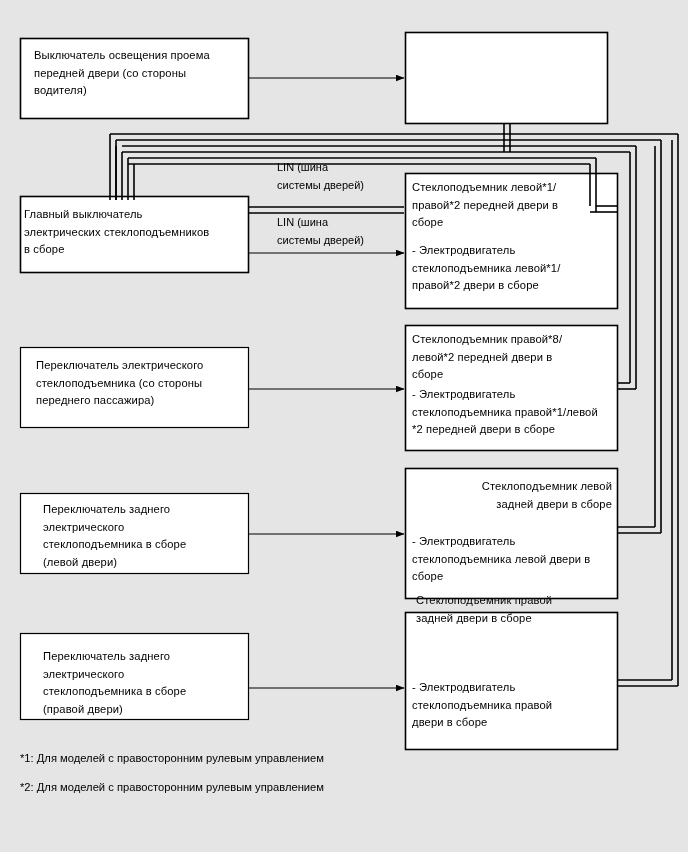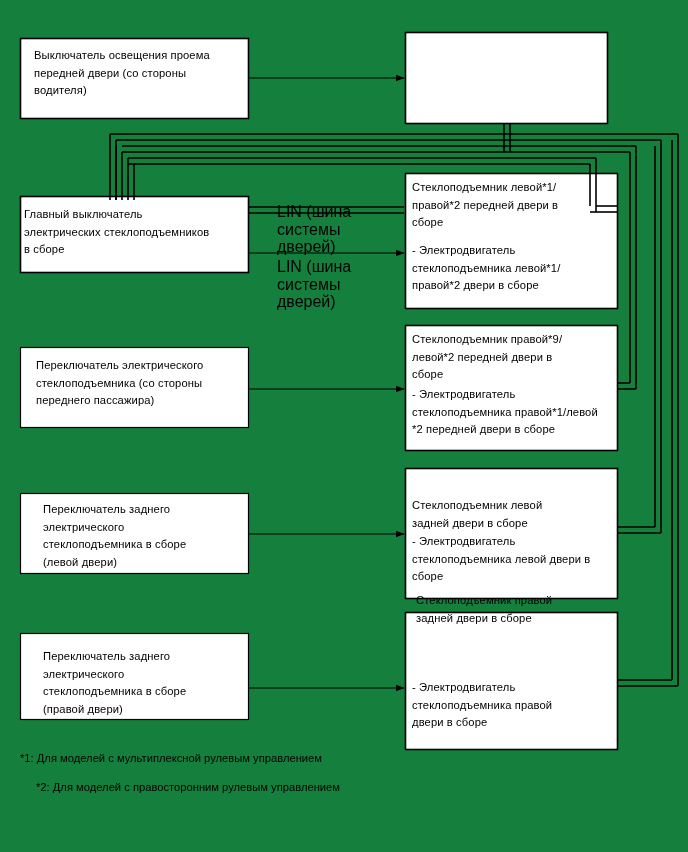--- a/index.html
+++ b/index.html
@@ -8,45 +8,44 @@
     background: #ffffff;
   }
   body {
     font-family: "Liberation Sans", sans-serif;
     color: #000000;
   }
   #diagram-root {
     position: relative;
     width: 688px;
     height: 852px;
-    background: #15803d;
+    background: #e5e5e5;
     overflow: hidden;
   }
   svg.layer {
     position: absolute;
     left: 0;
     top: 0;
     width: 688px;
     height: 852px;
   }
   .box-text {
     position: absolute;
     font-size: 11.2px;
     line-height: 17.5px;
     color: #000;
     white-space: pre-line;
     letter-spacing: 0.01em;
   }
   .bus-label {
     position: absolute;
-    font-size: 16px;
+    font-size: 11px;
     line-height: 17.5px;
     white-space: pre-line;
     color: #000;
-    margin-top: 44px;
   }
   .footnote {
     position: absolute;
     font-size: 11.2px;
     line-height: 16px;
     color: #000;
     white-space: nowrap;
   }
 </style>
 </head>
@@ -173,42 +172,42 @@
 (правой двери)</div>
 
 
   <div class="box-text" style="left:412px; top:179px; width:200px;">Стеклоподъемник левой*1/
 правой*2 передней двери в
 сборе</div>
   <div class="box-text" style="left:412px; top:242px; width:204px;">- Электродвигатель
 стеклоподъемника левой*1/
 правой*2 двери в сборе</div>
 
-  <div class="box-text" style="left:412px; top:331px; width:200px;">Стеклоподъемник правой*9/
+  <div class="box-text" style="left:412px; top:331px; width:200px;">Стеклоподъемник правой*8/
 левой*2 передней двери в
 сборе</div>
   <div class="box-text" style="left:412px; top:386px; width:208px;">- Электродвигатель
 стеклоподъемника правой*1/левой
 *2 передней двери в сборе</div>
 
-  <div class="box-text" style="left:412px; top:497px; width:200px;">Стеклоподъемник левой
+  <div class="box-text" style="left:412px; top:478px; width:200px;text-align:right;">Стеклоподъемник левой
 задней двери в сборе</div>
   <div class="box-text" style="left:412px; top:533px; width:204px;">- Электродвигатель
 стеклоподъемника левой двери в
 сборе</div>
 
   <div class="box-text" style="left:416px; top:592px; width:200px;">Стеклоподъемник правой
 задней двери в сборе</div>
   <div class="box-text" style="left:412px; top:679px; width:204px;">- Электродвигатель
 стеклоподъемника правой
 двери в сборе</div>
 
   <div class="bus-label" style="left:277px; top:159px; width:120px;">LIN (шина
 системы дверей)</div>
 
   <div class="bus-label" style="left:277px; top:214px; width:120px;">LIN (шина
 системы дверей)</div>
 
-  <div class="footnote" style="left:20px; top:750px;">*1: Для моделей с мультиплексной рулевым управлением</div>
-
-  <div class="footnote" style="left:36px; top:779px;">*2: Для моделей с правосторонним рулевым управлением</div>
+  <div class="footnote" style="left:20px; top:750px;">*1: Для моделей с правосторонним рулевым управлением</div>
+
+  <div class="footnote" style="left:20px; top:779px;">*2: Для моделей с правосторонним рулевым управлением</div>
 
 </div>
 
 </body></html>

